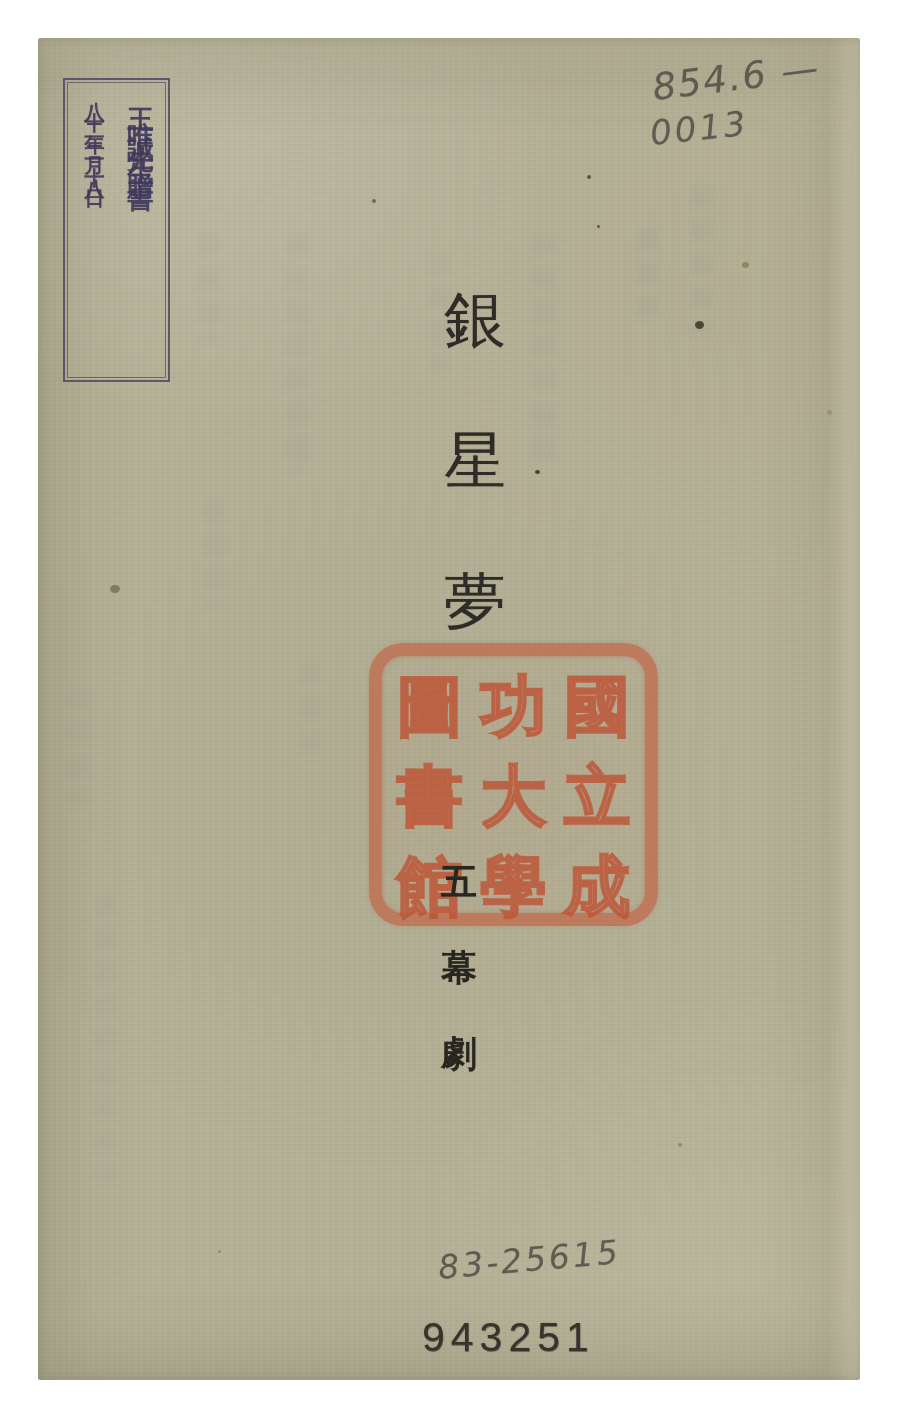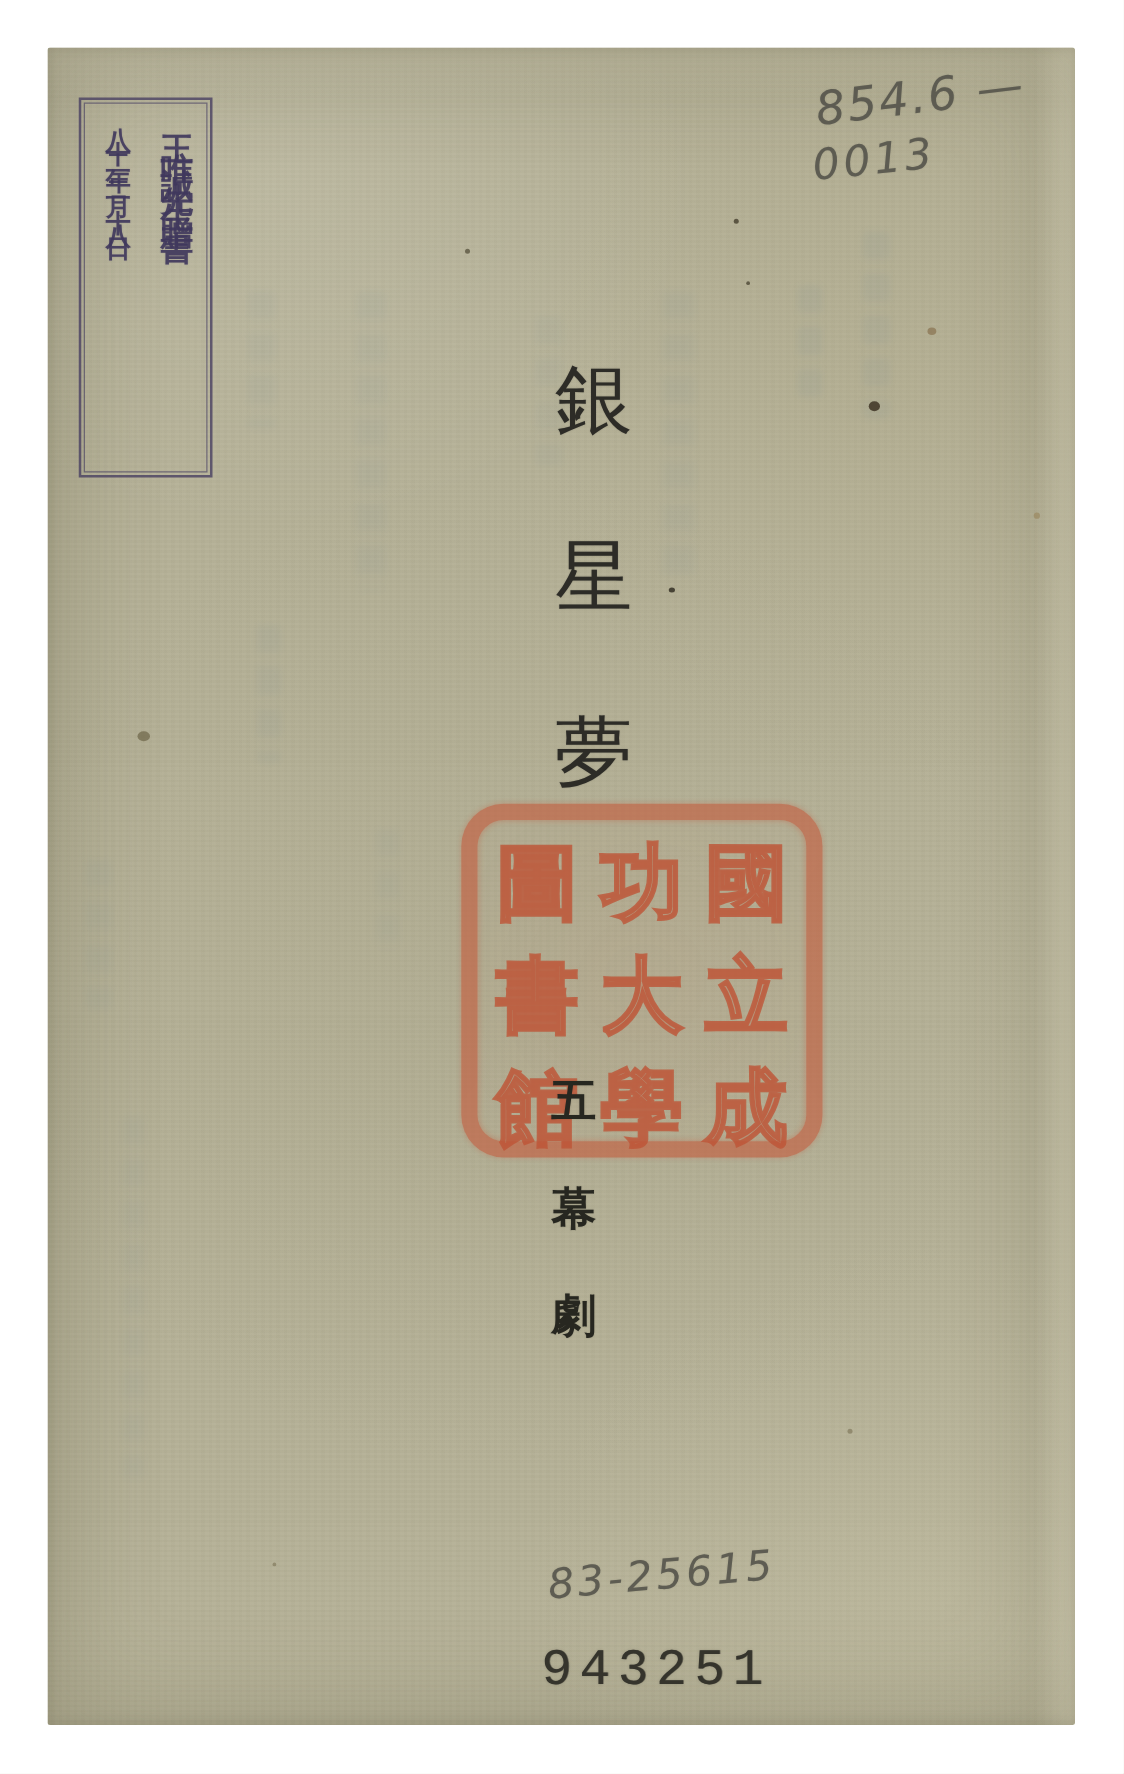--- a/index.html
+++ b/index.html
@@ -113,22 +113,22 @@
     display:flex;flex-direction:column;gap:48px;
     color:#272720;z-index:4;
   }
   .subtitle .ch{
     font-size:36px;line-height:38px;text-align:center;font-weight:600;
     text-shadow:0 0 1px rgba(39,39,32,0.4);
   }
 
   
   .accession-stamp{
-    position:absolute;left:395px;top:1276px;
-    font-family:Liberation Mono, monospace;
+    position:absolute;left:384px;top:1276px;
+    font-family:Liberation Sans, sans-serif;
     font-size:41px;letter-spacing:6px;color:#35342c;
     text-shadow:0.5px 0.5px 0.5px rgba(53,52,44,0.5), 0 0 2px rgba(53,52,44,0.25);
   }
 </style>
 </head>
 <body>
 
 <div class="page">
 
   <div class="ghost" style="left:652px;top:147px;width:22px;height:150px;"></div>

